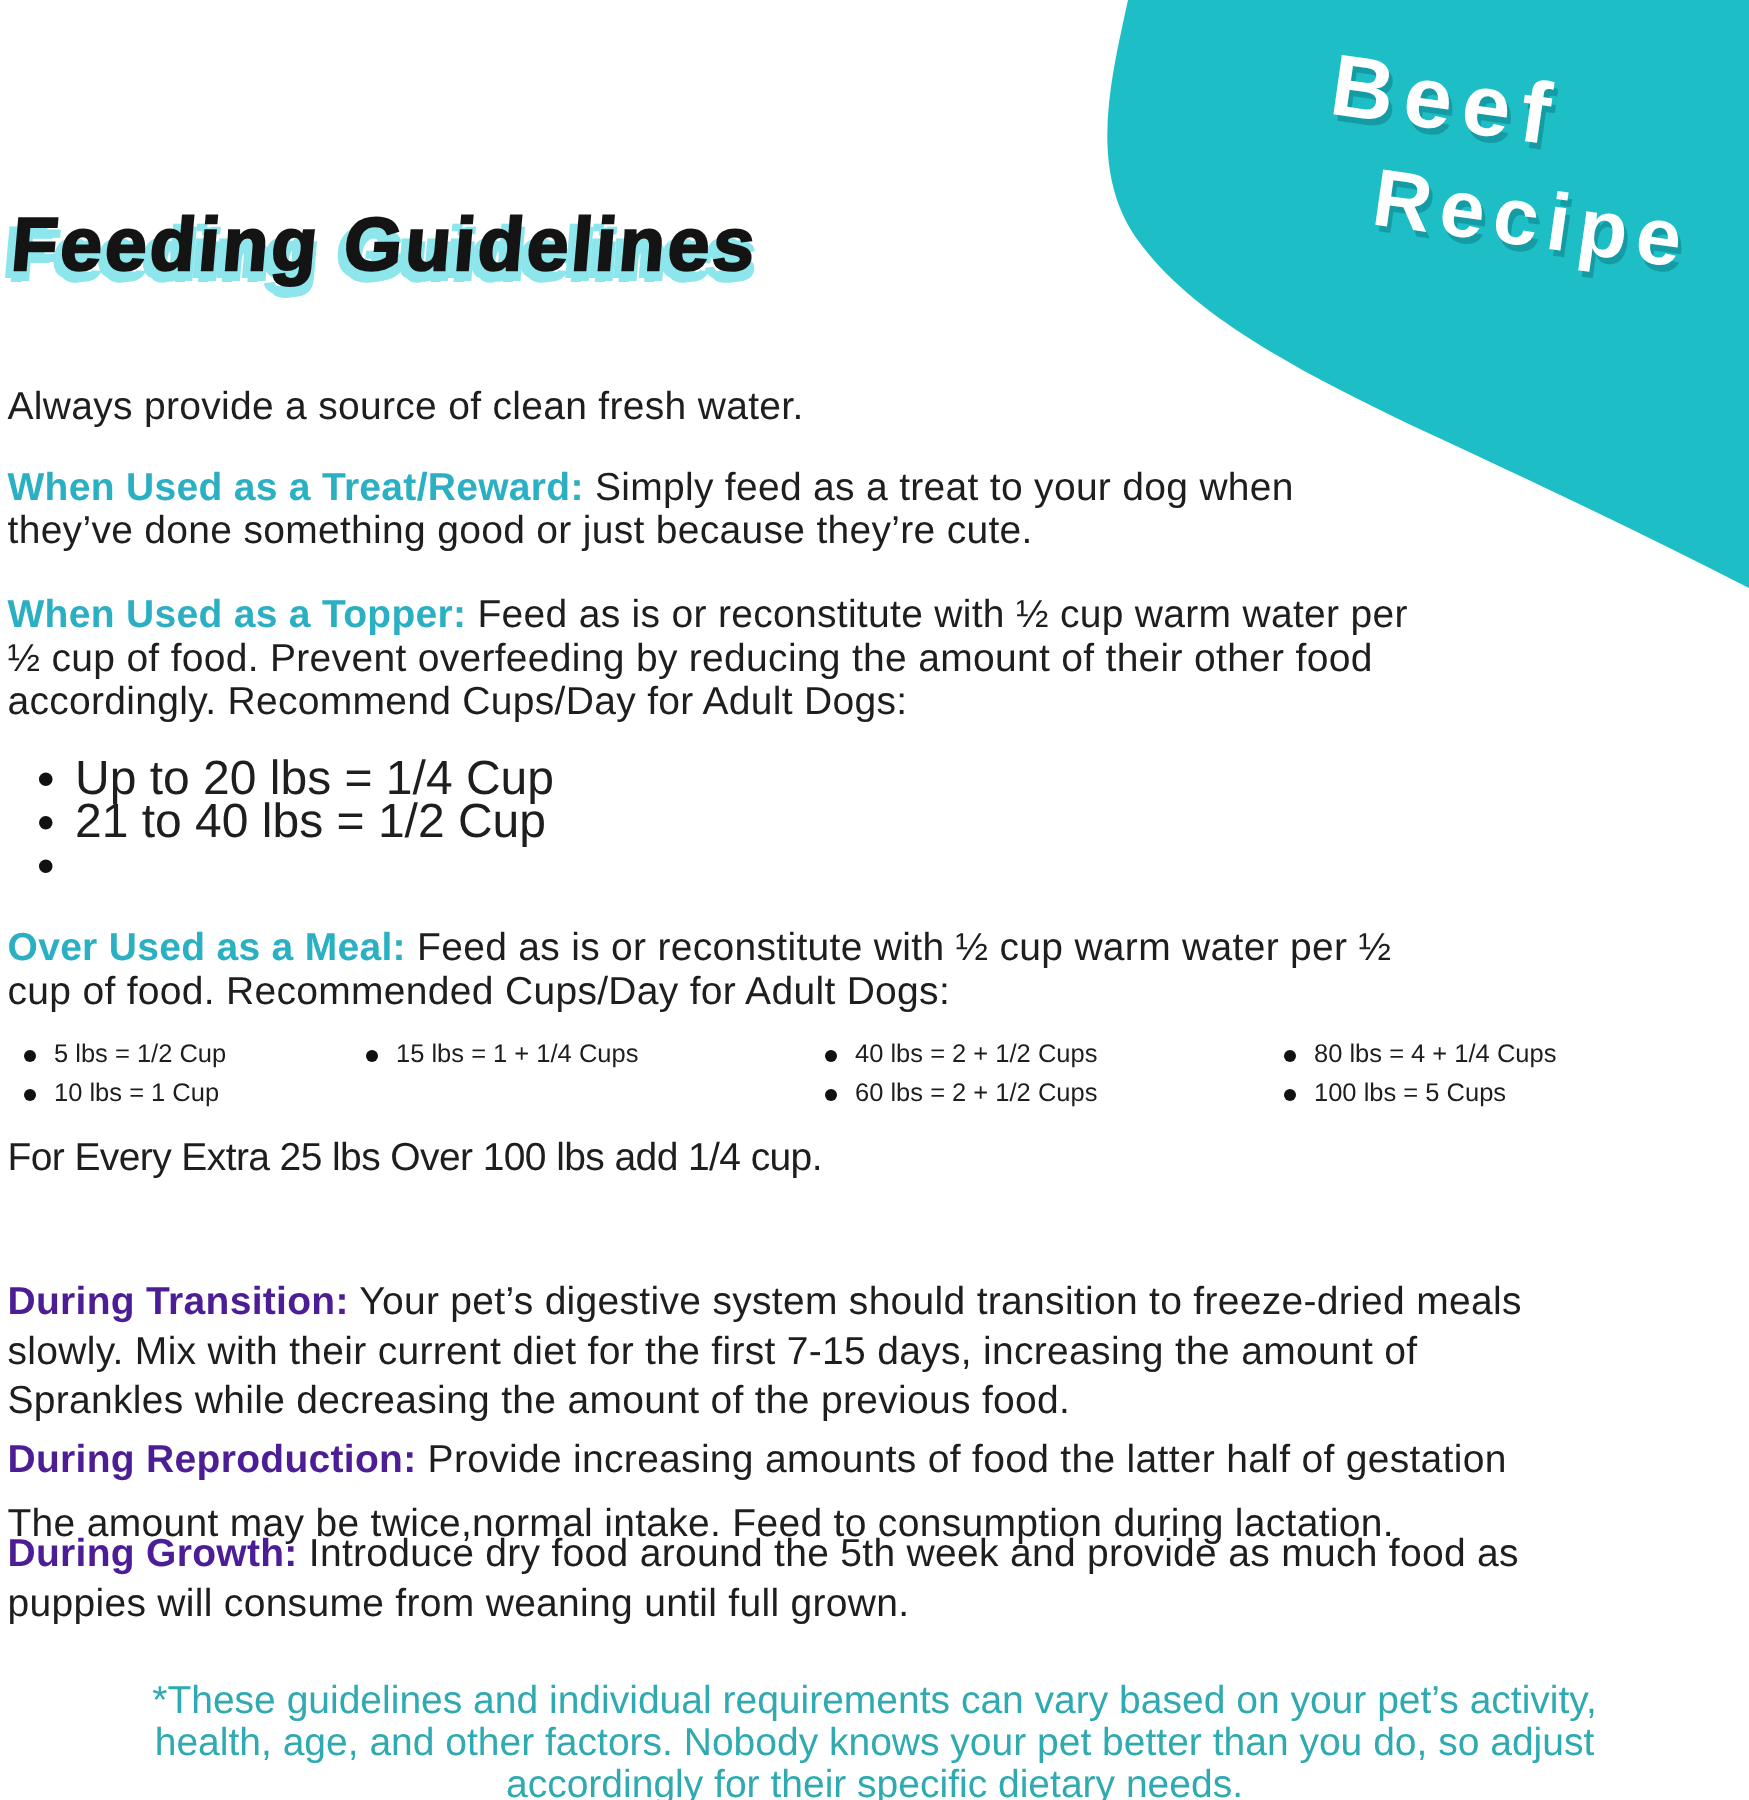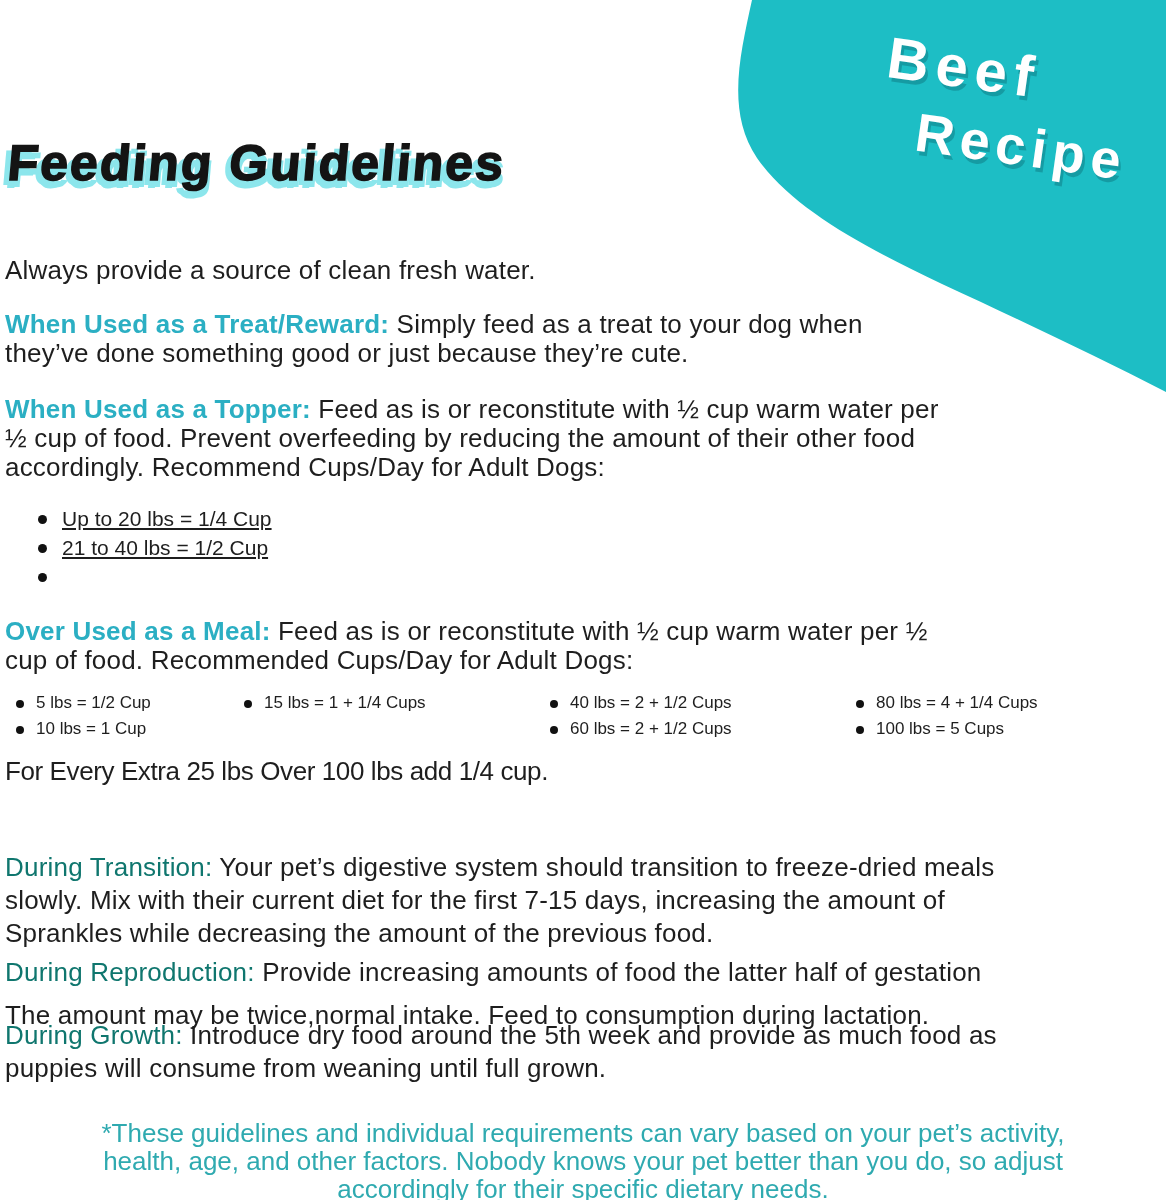--- a/index.html
+++ b/index.html
@@ -47,33 +47,33 @@
   .p {
     position: absolute;
     left: 5px;
     width: 1158px;
     font-size: 26px;
     line-height: 29px;
     letter-spacing: 0.2px;
   }
   .ws { white-space: pre-line; }
   .lead { color: #2bafc3; font-weight: bold; }
-  .lead-dark { color: #0f766e; font-weight: normal; }
+  .lead-dark { color: #4c1d95; font-weight: bold; }
 
   .p-intro      { top: 256px; }
   .p-treat      { top: 310px; }
   .p-topper     { top: 395px; }
   .p-meal       { top: 617px; }
   .p-extra      { top: 757px; font-weight: 400; letter-spacing: -0.4px; }
   .p-transition { top: 851px; line-height: 33px; }
   .p-repro      { top: 951px; line-height: 43px; }
   .p-growth     { top: 1019px; line-height: 33px; }
 
   
-  .list1 { position: absolute; top: 504px; left: 38px; font-size: 21px; line-height: 29px; text-decoration: underline; }
+  .list1 { position: absolute; top: 504px; left: 26px; font-size: 32px; line-height: 29px; }
   .li { display: flex; align-items: flex-start; }
   .dot {
     flex: 0 0 auto;
     width: 9px; height: 9px;
     background: #111;
     border-radius: 50%;
     margin: 11px 15px 0 0;
   }
   .dot-sm { width: 8px; height: 8px; margin: 10px 12px 0 0; }
 

